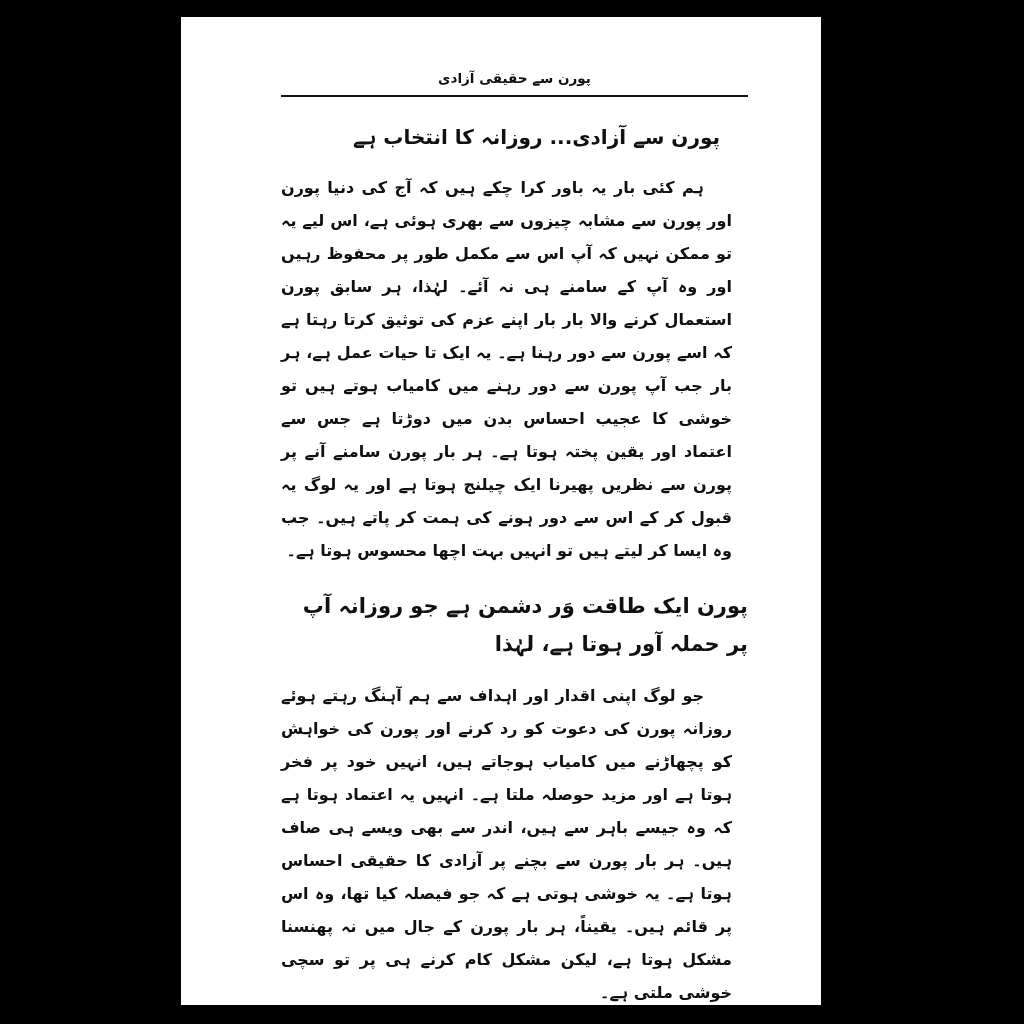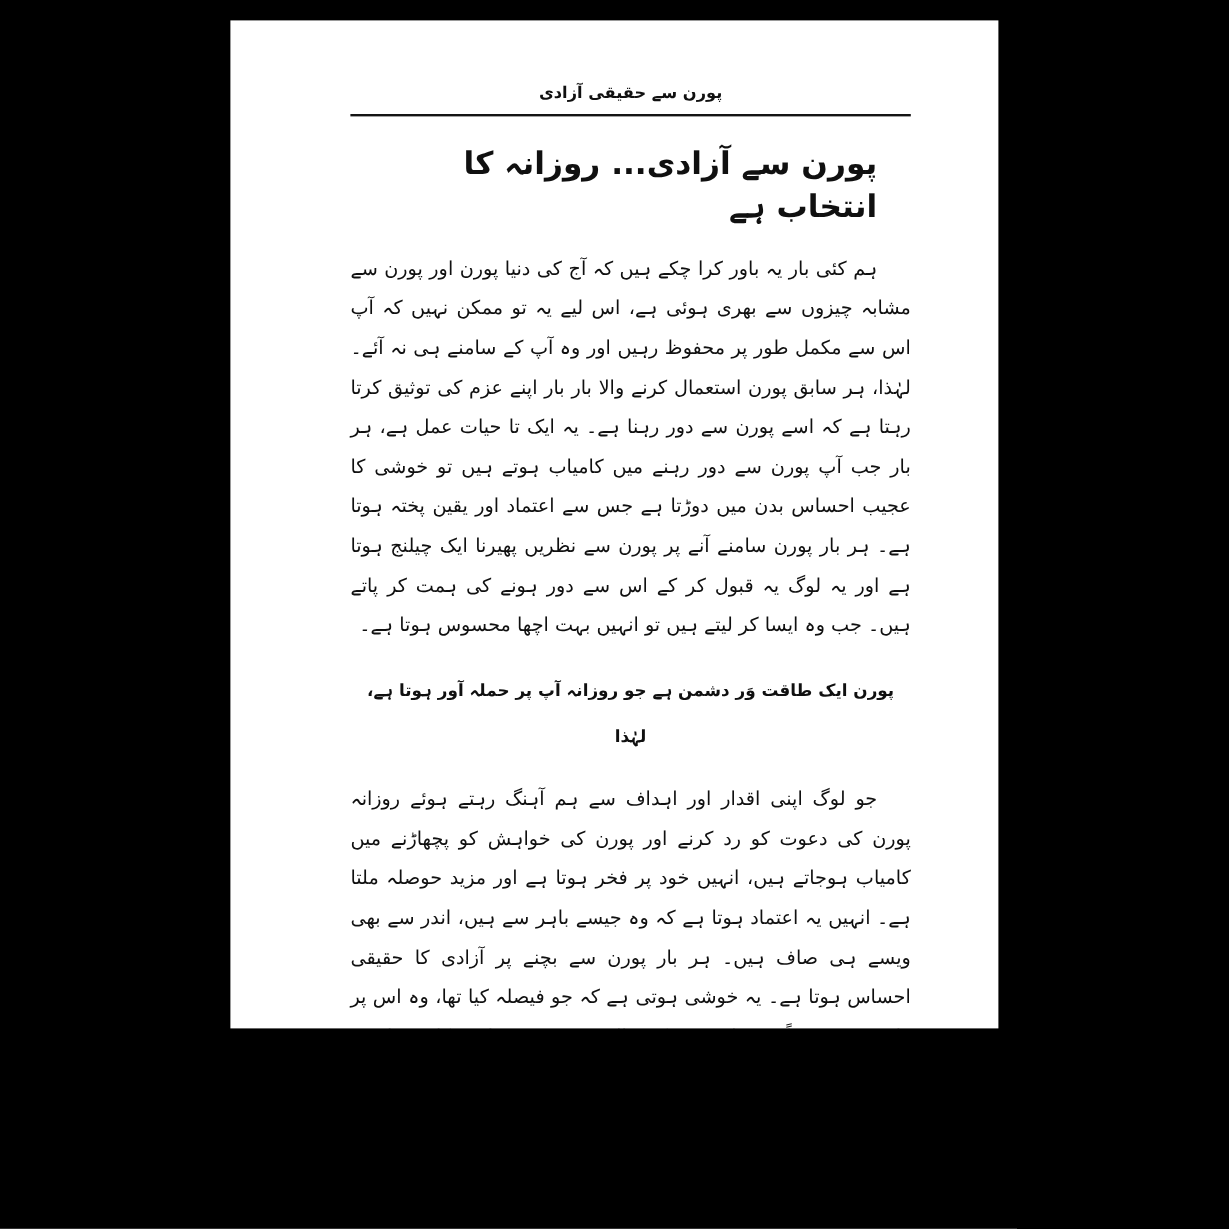--- a/index.html
+++ b/index.html
@@ -8,67 +8,67 @@
   }
   body {
     width: 1024px;
     height: 1024px;
     background: #000000;
     position: relative;
     font-family: "DejaVu Sans", sans-serif;
   }
   .page {
     position: absolute;
-    left: 192px;
+    left: 181px;
     top: 17px;
     width: 640px;
-    height: 840px;
+    height: 988px;
     background: #ffffff;
     box-sizing: border-box;
     padding: 52px 73px 0 100px;
     direction: rtl;
     color: #101010;
     overflow: hidden;
   }
   .running-title {
     text-align: center;
     font-size: 13.5px;
     font-weight: bold;
     line-height: 18px;
     letter-spacing: 0;
   }
   .header-rule {
     border: none;
     border-top: 2.5px solid #141414;
     margin: 8px 0 0 0;
   }
   .chapter-heading {
-    font-size: 26px;
+    font-size: 20px;
     font-weight: bold;
     line-height: 36px;
     text-align: right;
     margin: 22px 28px 0 10px;
   }
   .body-paragraph {
     font-size: 16px;
-    font-weight: normal;
+    font-weight: bold;
     line-height: 33px;
     text-align: justify;
     text-indent: 28px;
-    margin: 16px 0 0 0;
+    margin: 16px 16px 0 0;
   }
   .block-quote {
     margin: 20px 0 0 0;
     text-align: center;
   }
   .quote-line {
-    font-size: 14px;
+    font-size: 21px;
     font-weight: bold;
     line-height: 38px;
-    text-align: center;
+    text-align: right;
   }
 </style>
 </head>
 <body>
 
 <div class="page">
 
   <div class="running-title">پورن سے حقیقی آزادی</div>
 
   <hr class="header-rule">

